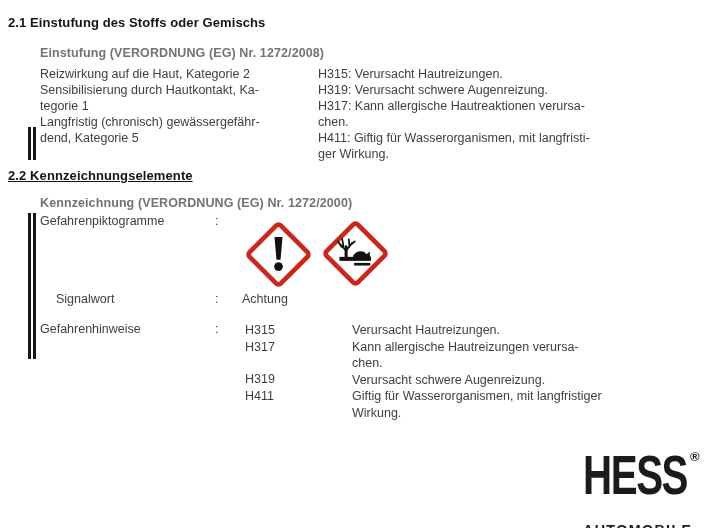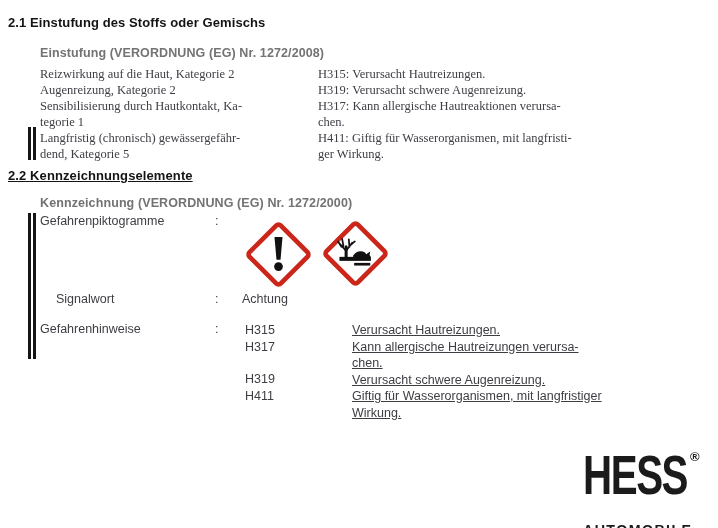--- a/index.html
+++ b/index.html
@@ -5,21 +5,21 @@
   html,body{margin:0;padding:0;background:#fff;}
   #page{
     position:relative;width:706px;height:528px;background:#ffffff;overflow:hidden;
     font-family:"Liberation Sans","DejaVu Sans",sans-serif;
     color:#3d3d44;
   }
   .abs{position:absolute;white-space:nowrap;}
   .h-main{font-size:13px;font-weight:bold;color:#141414;letter-spacing:.1px;}
   .h-sub{font-size:12.5px;font-weight:bold;color:#737373;letter-spacing:.1px;}
   .body-txt{font-size:12.5px;color:#3d3d44;}
-  .col{line-height:16px;font-family:Liberation Serif, serif;}
+  .col{line-height:16px;}
   .hz-col{line-height:16.5px;}
   .col div,.hz-col div{min-height:16px;}
   
   .revbar{position:absolute;width:8px;}
   .revbar::before,.revbar::after{content:"";position:absolute;top:0;bottom:0;width:2.5px;background:#151515;}
   .revbar::before{left:0;}
   .revbar::after{left:5px;}
   .picto{position:absolute;}
   
   .logo{position:absolute;left:583px;top:450px;width:130px;color:#1b1b1b;}
@@ -37,21 +37,20 @@
 <body>
 
 <div id="page">
 
   <div class="abs h-main" style="left:8px;top:15px;">2.1 Einstufung des Stoffs oder Gemischs</div>
 
   <div class="abs h-sub" style="left:40px;top:46px;">Einstufung (VERORDNUNG (EG) Nr. 1272/2008)</div>
 
   <div class="abs body-txt col" style="left:40px;top:66px;">
     <div>Reizwirkung auf die Haut, Kategorie 2</div>
-    <div>Augenreizung, Kategorie 2</div>
     <div>Sensibilisierung durch Hautkontakt, Ka-</div>
     <div>tegorie 1</div>
     <div>Langfristig (chronisch) gewässergefähr-</div>
     <div>dend, Kategorie 5</div>
   </div>
 
   <div class="abs body-txt col" style="left:318px;top:66px;">
     <div>H315: Verursacht Hautreizungen.</div>
     <div>H319: Verursacht schwere Augenreizung.</div>
     <div>H317: Kann allergische Hautreaktionen verursa-</div>
@@ -105,21 +104,21 @@
 
   <div class="abs body-txt hz-col" style="left:245px;top:322px;">
     <div>H315</div>
     <div>H317</div>
     <div></div>
     <div>H319</div>
     <div>H411</div>
     <div></div>
   </div>
 
-  <div class="abs body-txt hz-col" style="left:352px;top:322px;text-decoration:underline;">
+  <div class="abs body-txt hz-col" style="left:352px;top:322px;">
     <div>Verursacht Hautreizungen.</div>
     <div>Kann allergische Hautreizungen verursa-</div>
     <div>chen.</div>
     <div>Verursacht schwere Augenreizung.</div>
     <div>Giftig für Wasserorganismen, mit langfristiger</div>
     <div>Wirkung.</div>
   </div>
 
   <div class="logo">
     <span class="logo-title">HESS</span>

